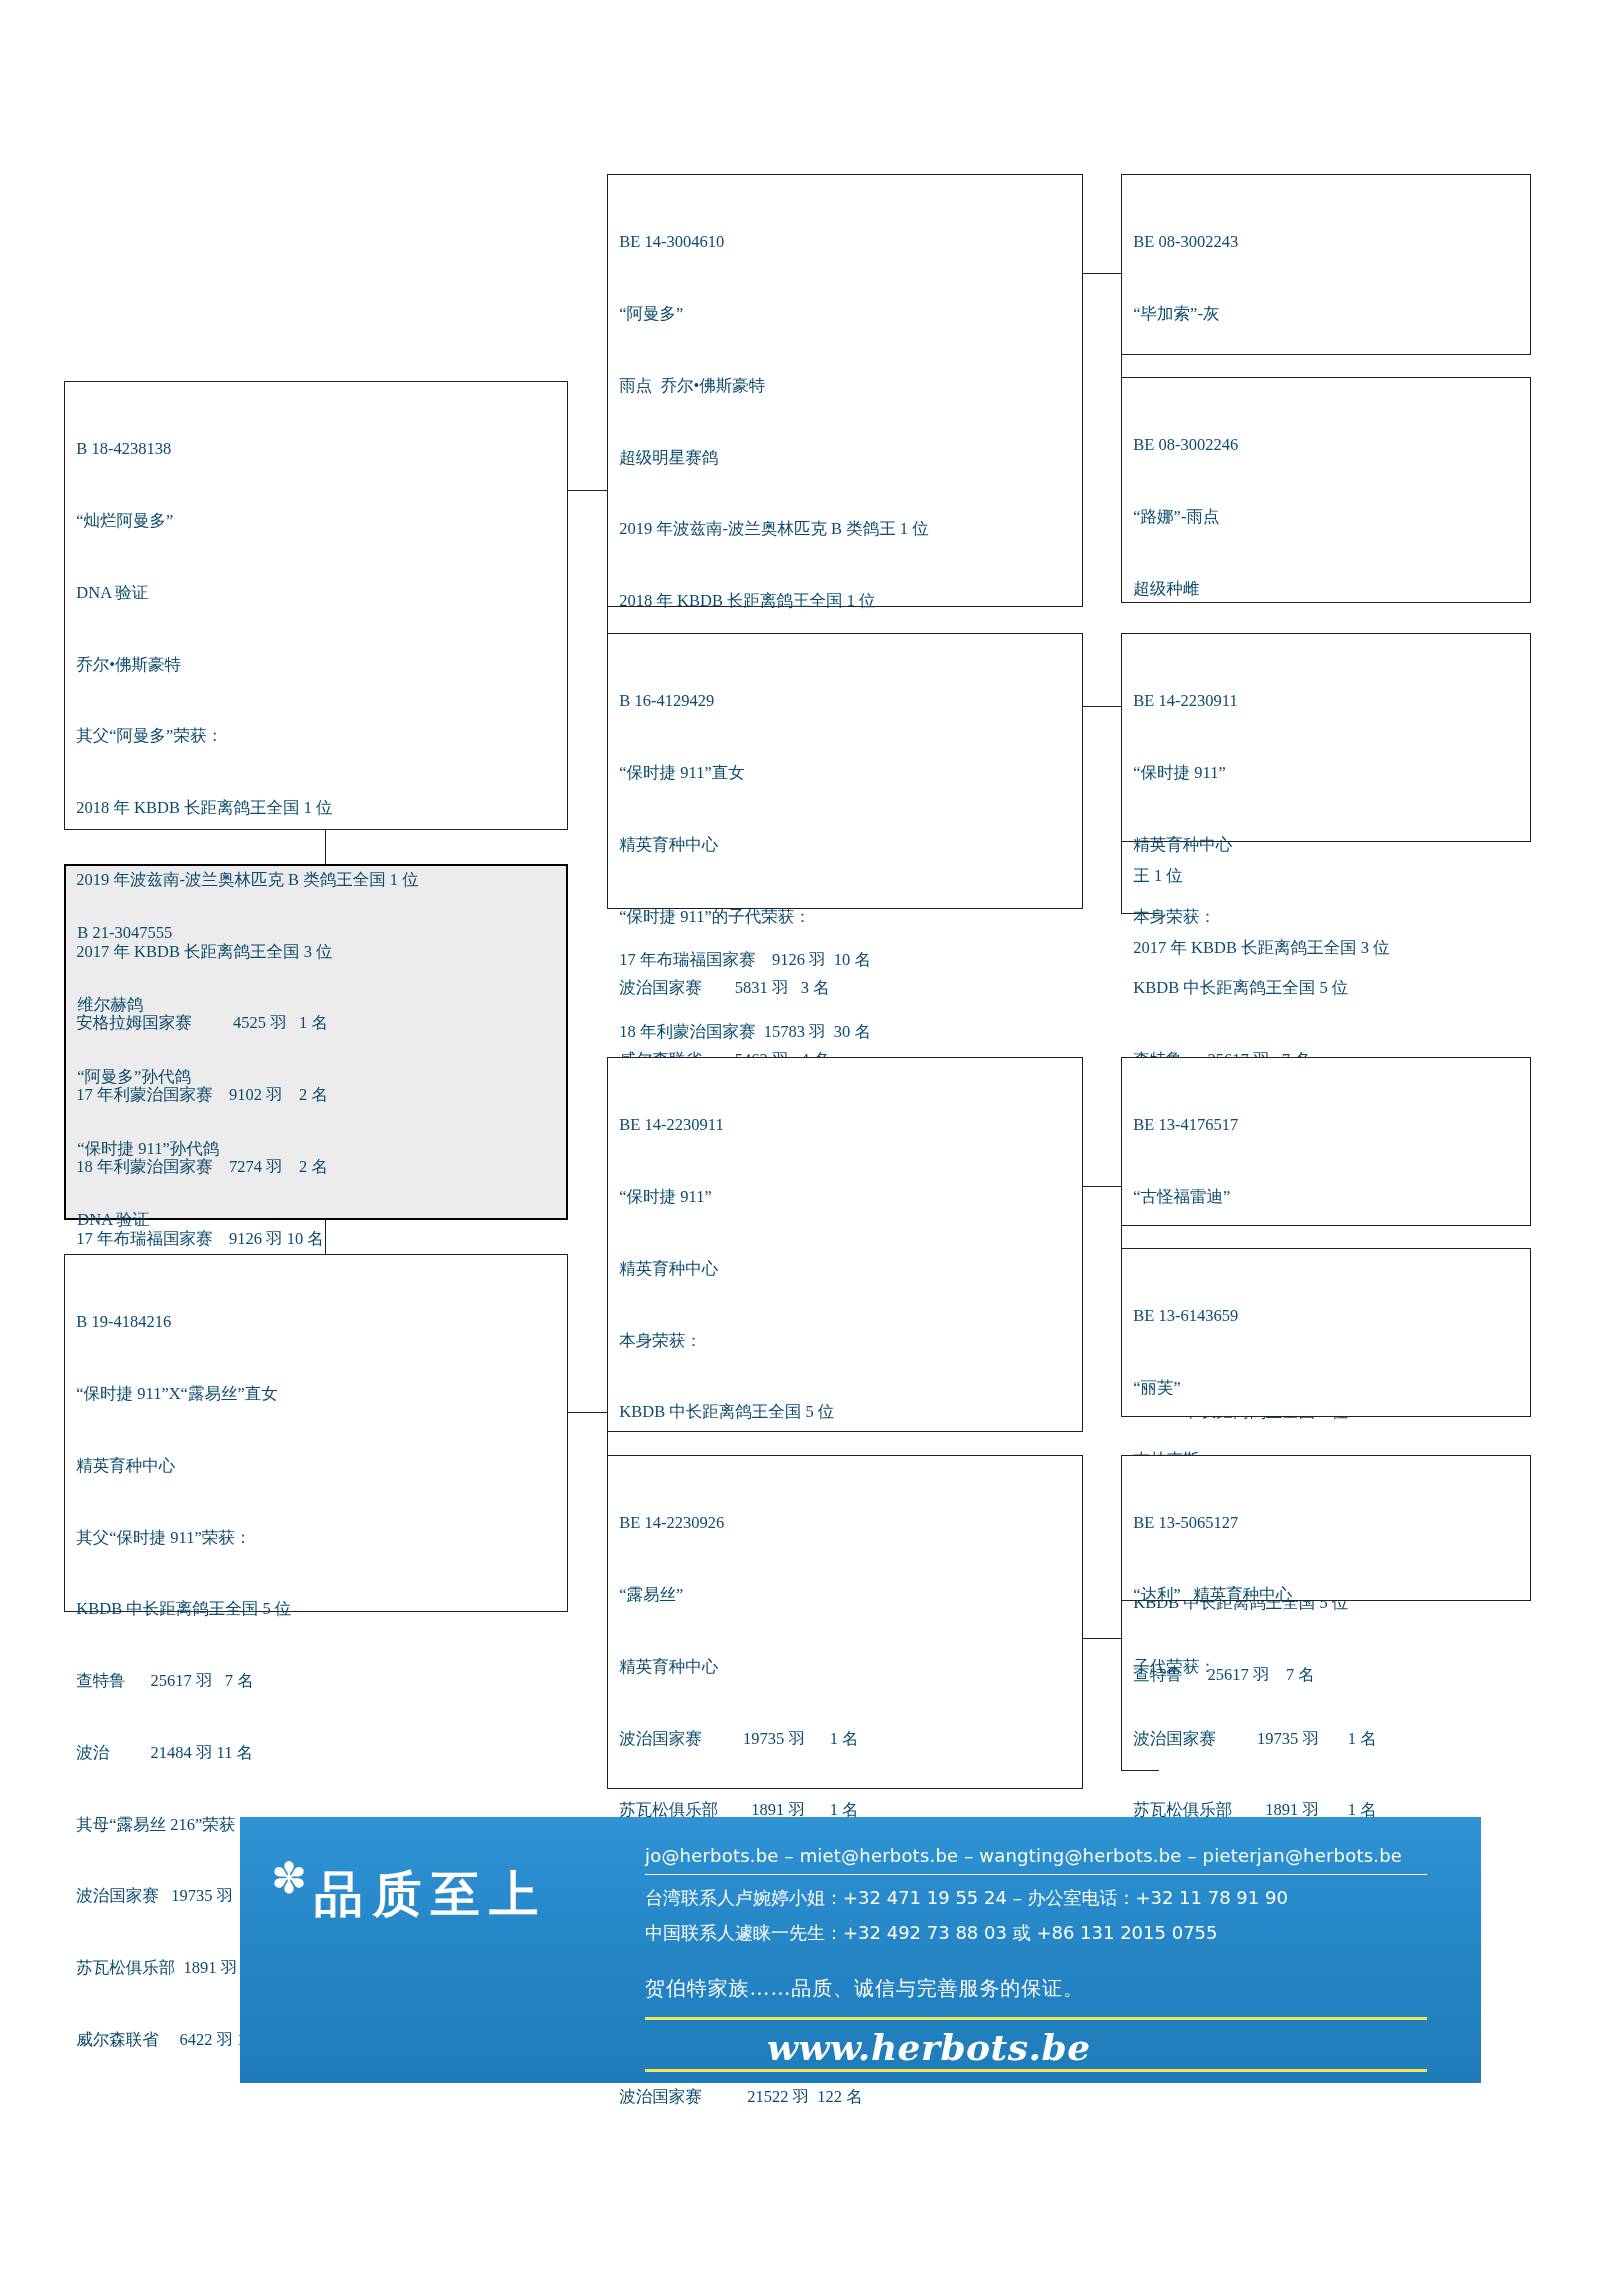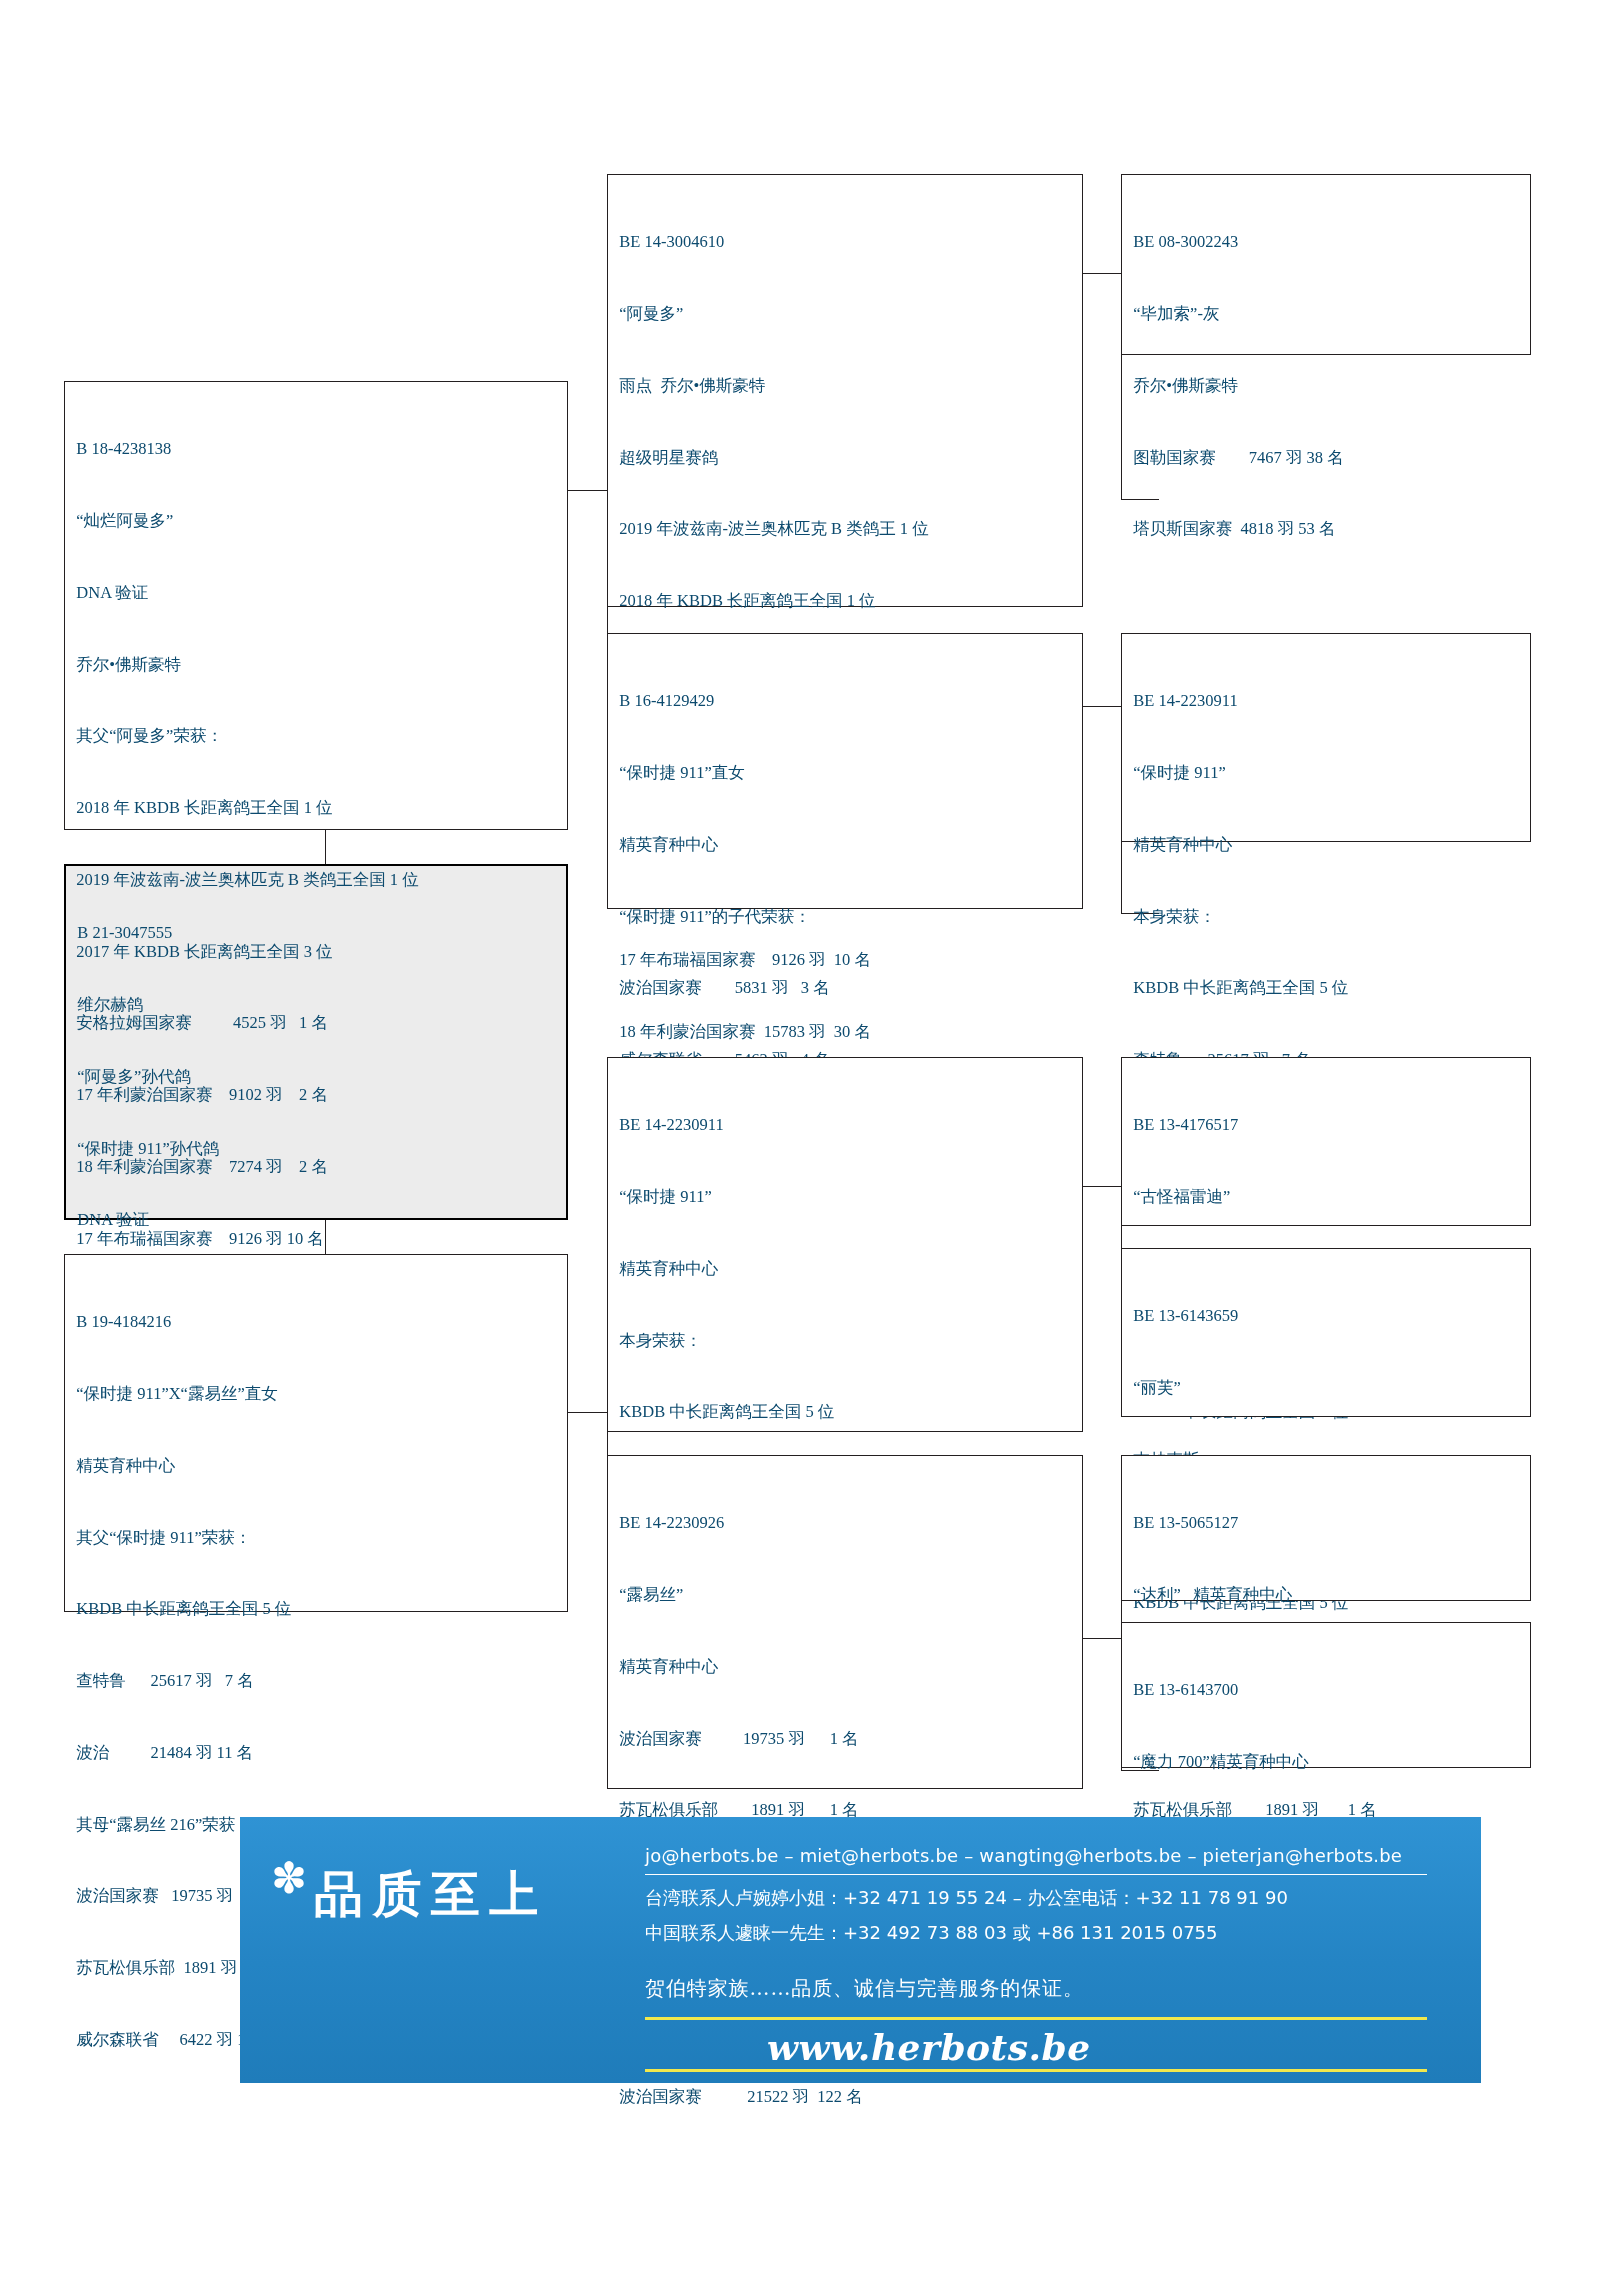--- a/index.html
+++ b/index.html
@@ -247,20 +247,30 @@
   </div>
 
   <div class="box" style="left:1121px;top:174px;width:410px;height:181px;">
     <span class="ln">BE 08-3002243</span>
     <span class="ln">“毕加索”-灰</span>
     <span class="ln">乔尔•佛斯豪特</span>
     <span class="ln">图勒国家赛        7467 羽 38 名</span>
     <span class="ln">塔贝斯国家赛  4818 羽 53 名</span>
   </div>
 
+  <div class="box" style="left:1121px;top:377px;width:410px;height:226px;">
+    <span class="ln">BE 08-3002246</span>
+    <span class="ln">“路娜”-雨点</span>
+    <span class="ln">超级种雌</span>
+    <span class="ln">子代“阿曼多”荣获：</span>
+    <span class="ln">2018 年 KBDB 长距离鸽王全国 1 位</span>
+    <span class="ln">2019 年波兹南-波兰奥林匹克 B 类鸽</span>
+    <span class="ln">王 1 位</span>
+    <span class="ln">2017 年 KBDB 长距离鸽王全国 3 位</span>
+  </div>
 
   <div class="box" style="left:1121px;top:633px;width:410px;height:209px;">
     <span class="ln">BE 14-2230911</span>
     <span class="ln">“保时捷 911”</span>
     <span class="ln">精英育种中心</span>
     <span class="ln">本身荣获：</span>
     <span class="ln">KBDB 中长距离鸽王全国 5 位</span>
     <span class="ln">查特鲁      25617 羽   7 名</span>
     <span class="ln">波治          21484 羽 11 名</span>
   </div>
@@ -285,27 +295,20 @@
   </div>
 
   <div class="box" style="left:1121px;top:1455px;width:410px;height:146px;">
     <span class="ln">BE 13-5065127</span>
     <span class="ln">“达利”   精英育种中心</span>
     <span class="ln">子代荣获：</span>
     <span class="ln">波治国家赛          19735 羽       1 名</span>
     <span class="ln">苏瓦松俱乐部        1891 羽       1 名</span>
   </div>
 
-  <div class="box" style="left:1121px;top:1622px;width:410px;height:146px;">
-    <span class="ln">BE 13-6143700</span>
-    <span class="ln">“魔力 700”精英育种中心</span>
-    <span class="ln">子代荣获：</span>
-    <span class="ln">波治国家赛          19735 羽        1 名</span>
-    <span class="ln">波治国家赛          19885 羽        2 名</span>
-  </div>
 
   <div class="banner">
     <div class="bg-grad"></div>
 
     <div class="logo-wrap">
       <div class="feather">✽</div>
       <div class="logo-cn">品质至上</div>
     </div>
 
     <div class="b-lines">

